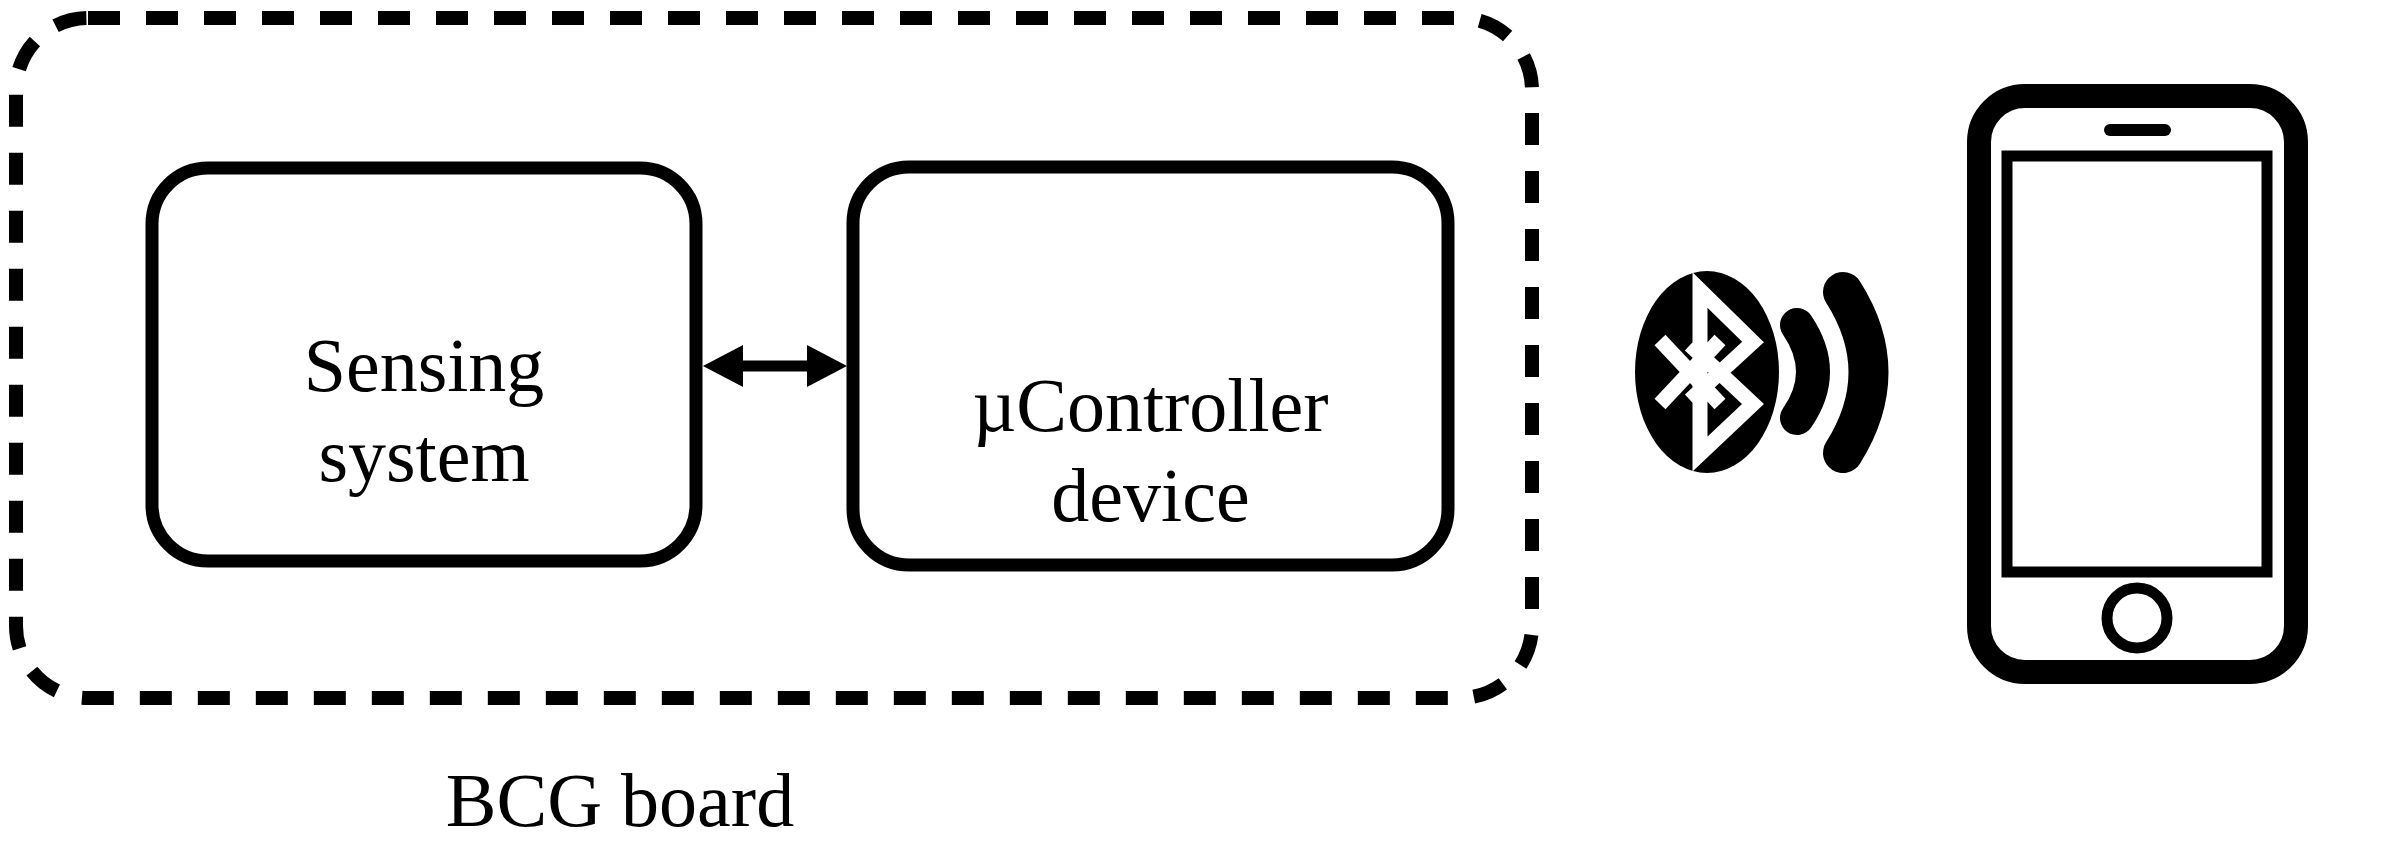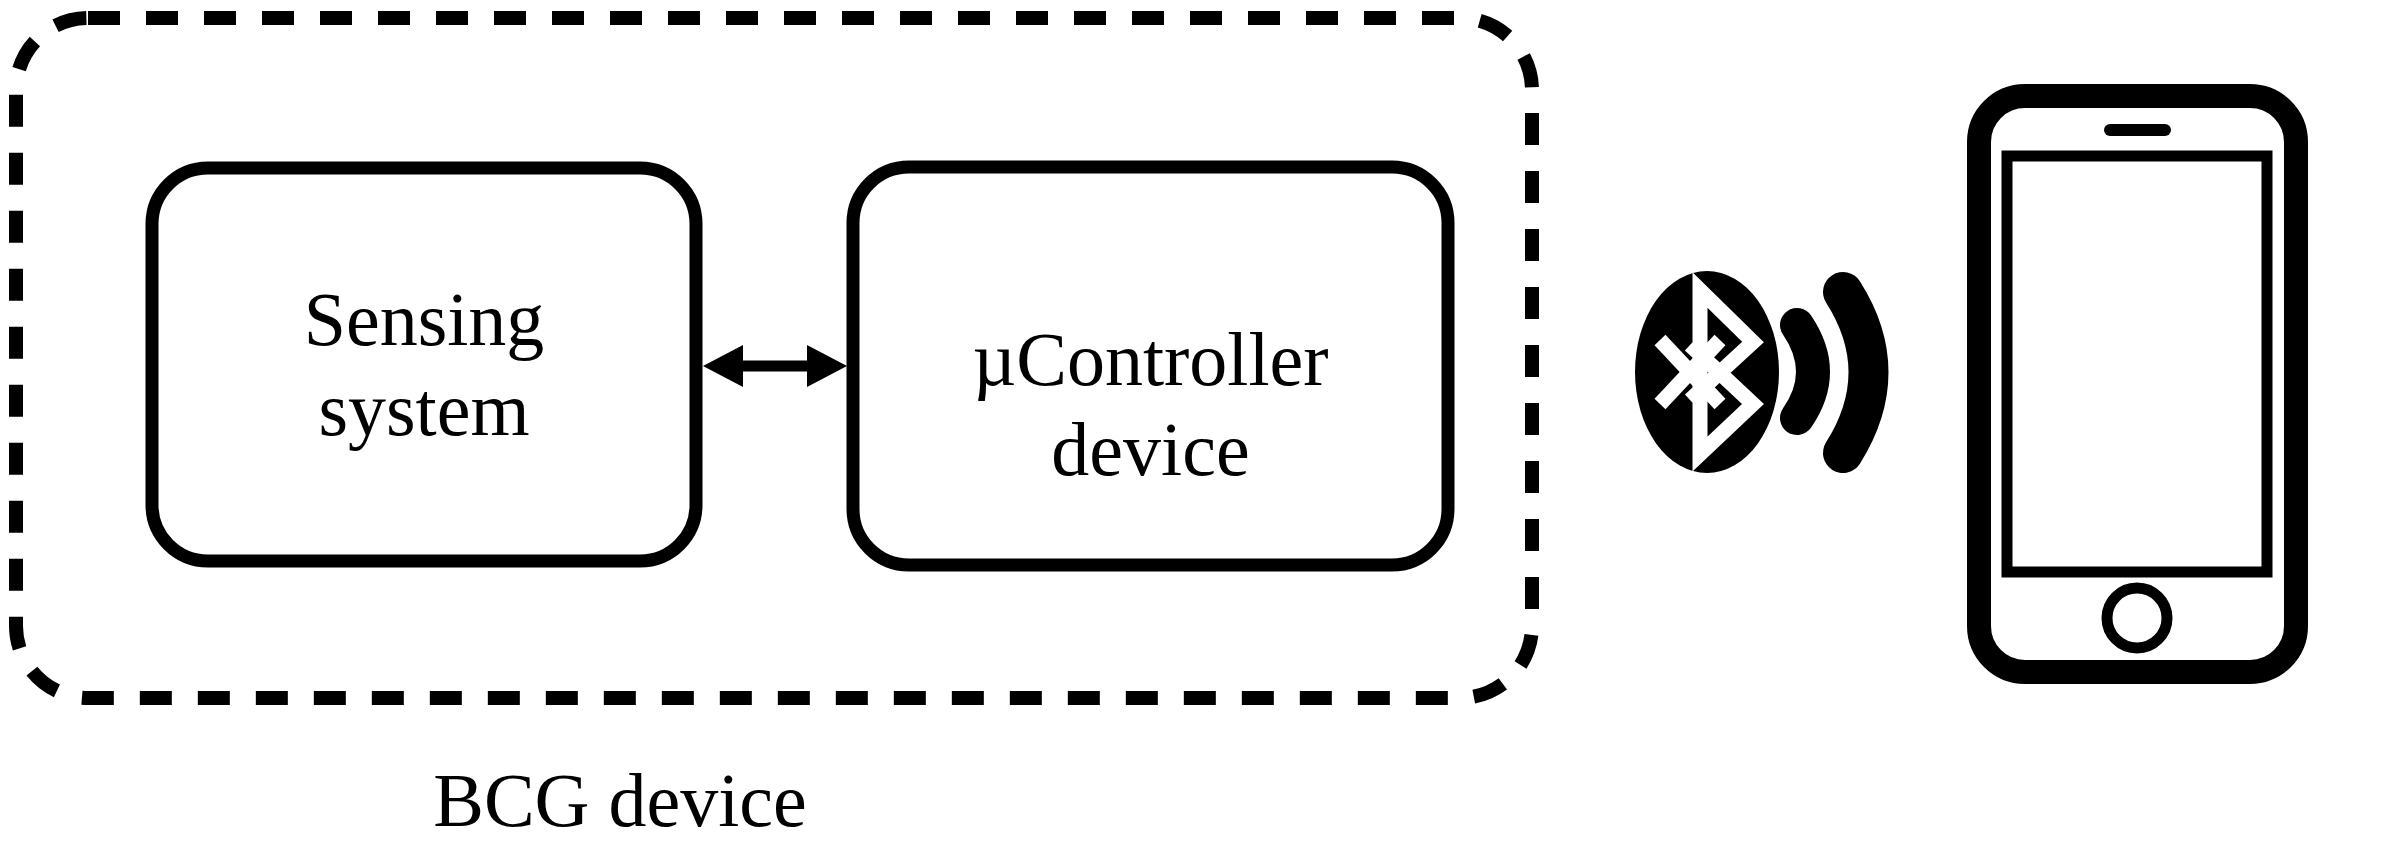--- a/index.html
+++ b/index.html
@@ -35,20 +35,21 @@
     align-items: center;
     justify-content: center;
     text-align: center;
     font-family: "Liberation Serif", "DejaVu Serif", serif;
     font-size: 76px;
     line-height: 1.18;
     color: #000000;
     letter-spacing: 0px;
     white-space: nowrap;
     pointer-events: none;
+    margin-top: 46px;
   }
   .caption {
     position: absolute;
     font-family: "Liberation Serif", "DejaVu Serif", serif;
     font-size: 76px;
     line-height: 1;
     color: #000000;
     text-align: center;
     white-space: nowrap;
   }
@@ -111,16 +112,16 @@
   <div class="box-text" id="sensing-module-box-text">
     <span>Sensing</span>
     <span>system</span>
   </div>
 
   <div class="box-text" id="mcu-board-box-text">
     <span>µController</span>
     <span>device</span>
   </div>
 
-  <div class="caption" id="bcg-system-caption">BCG device</div>
+  <div class="caption" id="bcg-system-caption">BCG board</div>
 
 
 </div>
 
 </body></html>

